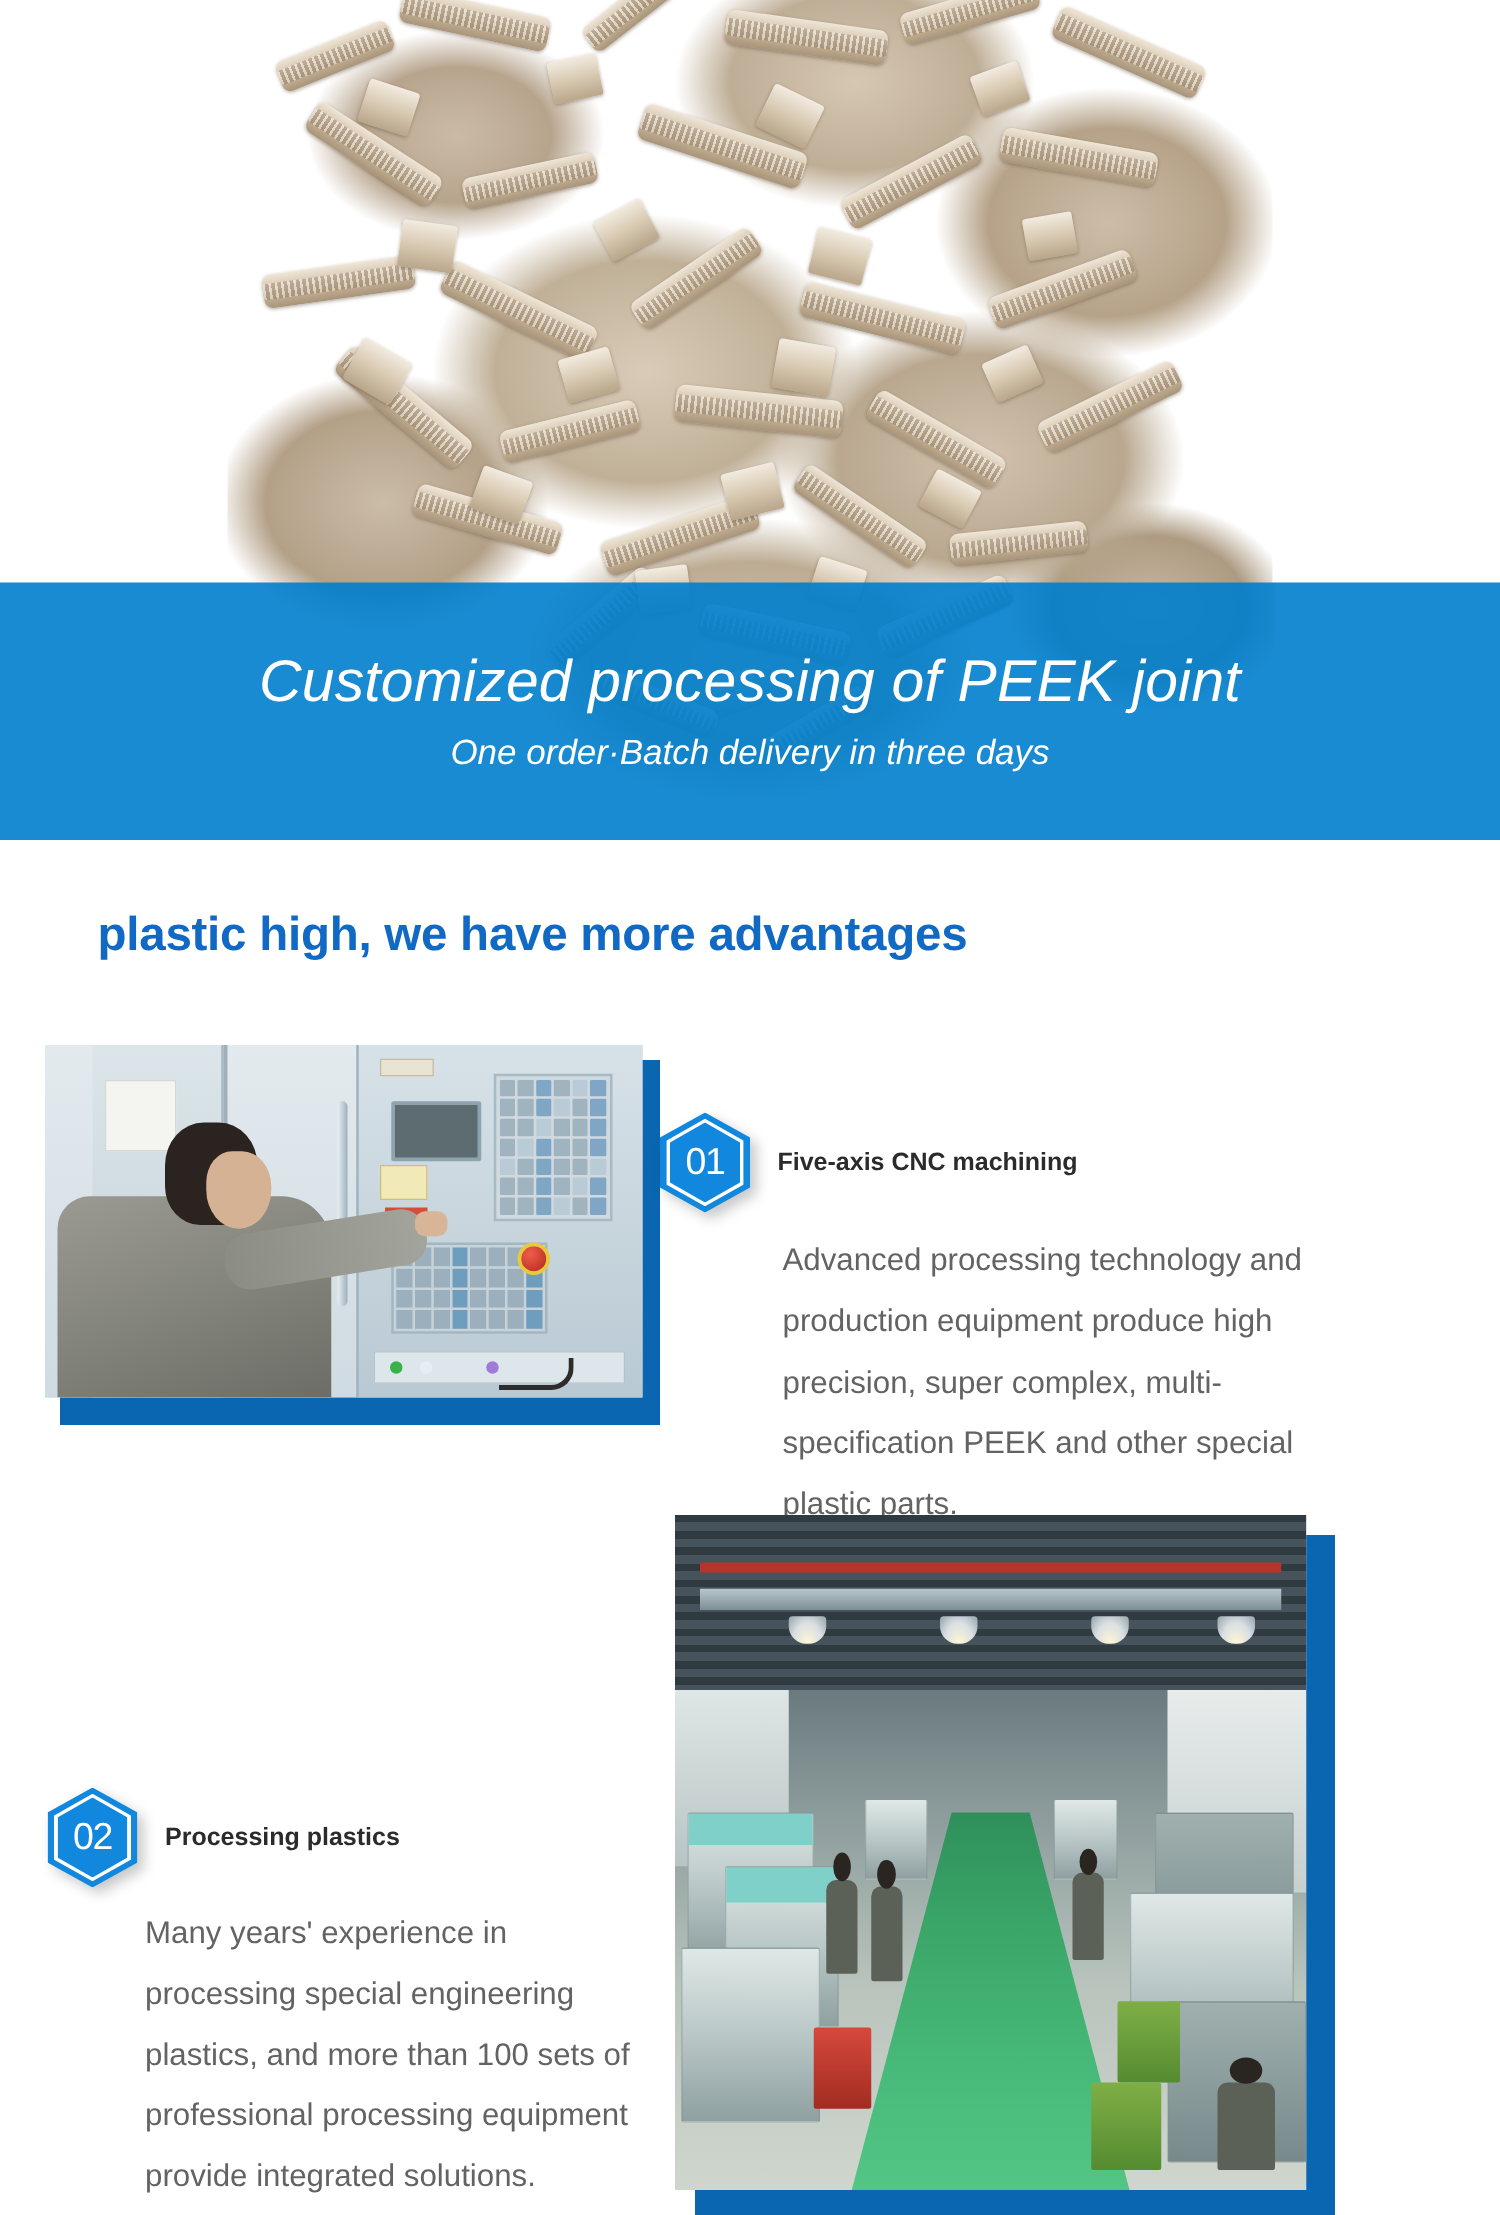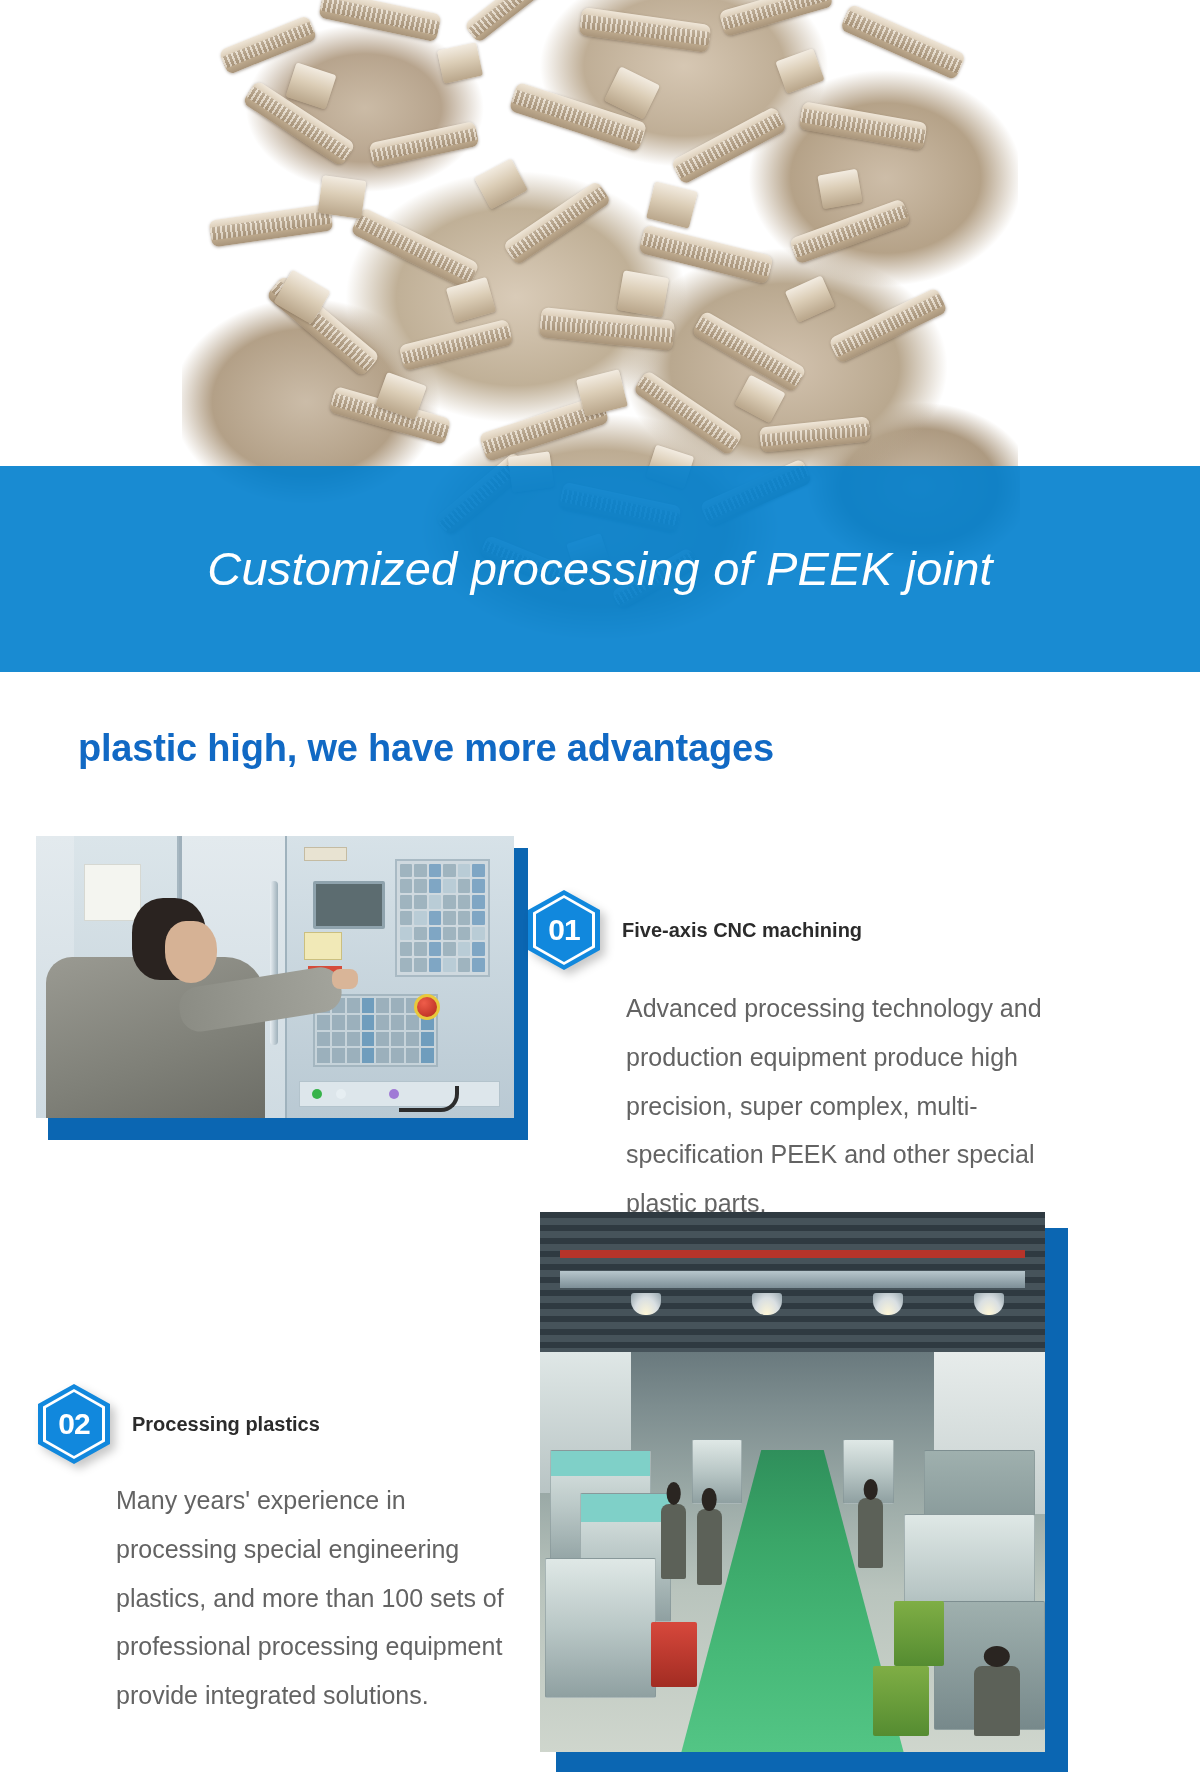--- a/index.html
+++ b/index.html
@@ -275,21 +275,21 @@
   .hexbadge .inner {
     position: absolute; inset: 8px;
     background: #1188dd;
     clip-path: polygon(50% 0%, 100% 25%, 100% 75%, 50% 100%, 0% 75%, 0% 25%);
   }
   .hexbadge .num {
     position: absolute; inset: 0;
     display: flex; align-items: center; justify-content: center;
     color: #ffffff;
     font-size: 30px;
-    font-weight: bold;
+    font-weight: normal;
     letter-spacing: -1px;
     z-index: 3;
   }
   .feat-title {
     color: #2b2b2b;
     font-size: 20px;
     font-weight: bold;
     white-space: nowrap;
   }
   .feat-body {
@@ -297,21 +297,21 @@
     font-size: 25px;
     line-height: 1.95;
     margin-top: 14px;
     margin-left: 98px;
     width: 440px;
   }
 
   
   .feat-2 {
     position: absolute;
-    left: 38px; top: 1384px;
+    left: 38px; top: 1430px;
     width: 480px;
   }
   .feat-2 .feat-body {
     margin-left: 78px;
     width: 400px;
     margin-top: 12px;
   }
 
   
   #shot2-wrap { left: 540px; top: 1212px; width: 500px; height: 560px; }
@@ -441,20 +441,21 @@
       <div class="hex-nut" style="left:470px; top:468px; width:40px; height:34px; transform:rotate(18deg);"></div>
       <div class="hex-nut" style="left:390px; top:556px; width:36px; height:30px; transform:rotate(-18deg);"></div>
     </div>
 
     <div class="hero-sides-left"></div>
     <div class="hero-sides-right"></div>
 
     <div class="banner">
       <div class="banner-inner">
         <div class="banner-title">Customized processing of PEEK joint</div>
+        <div class="banner-sub">One order·Batch delivery in three days</div>
       </div>
     </div>
   </div>
 
   <div class="headline">
     <h2>
       <br>
       <span>plastic high, we have more advantages</span>
     </h2>
   </div>

